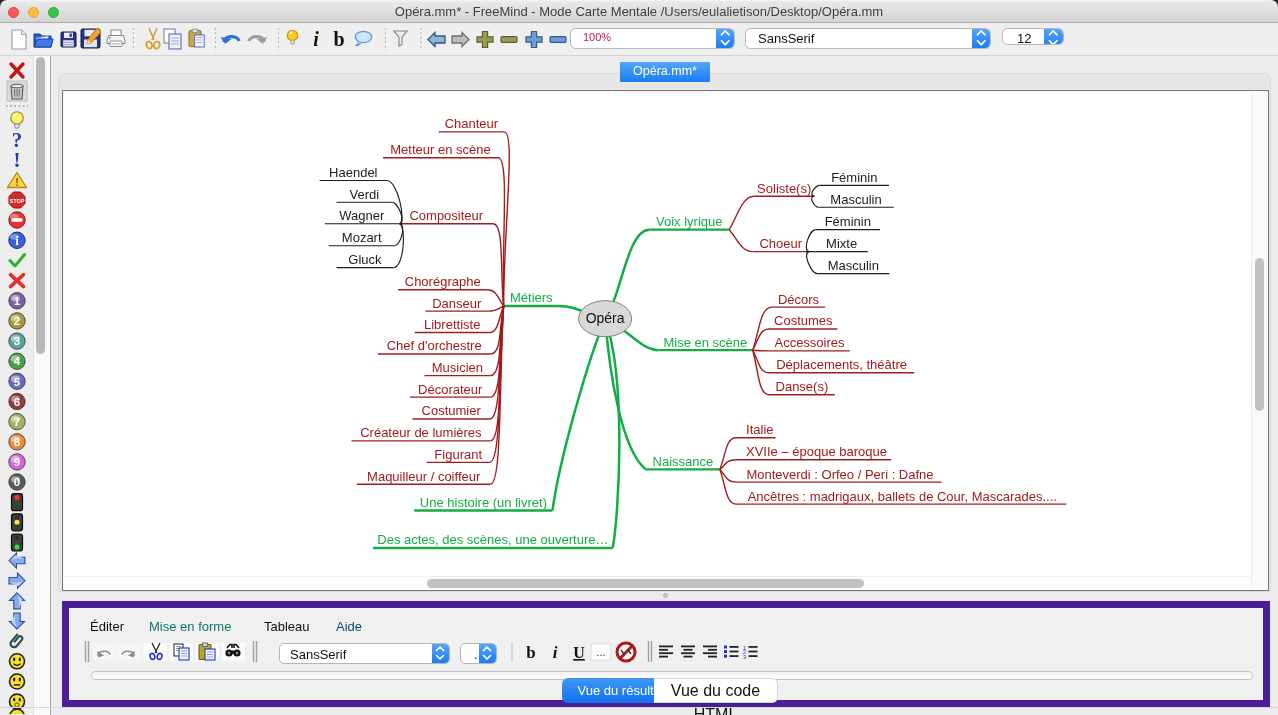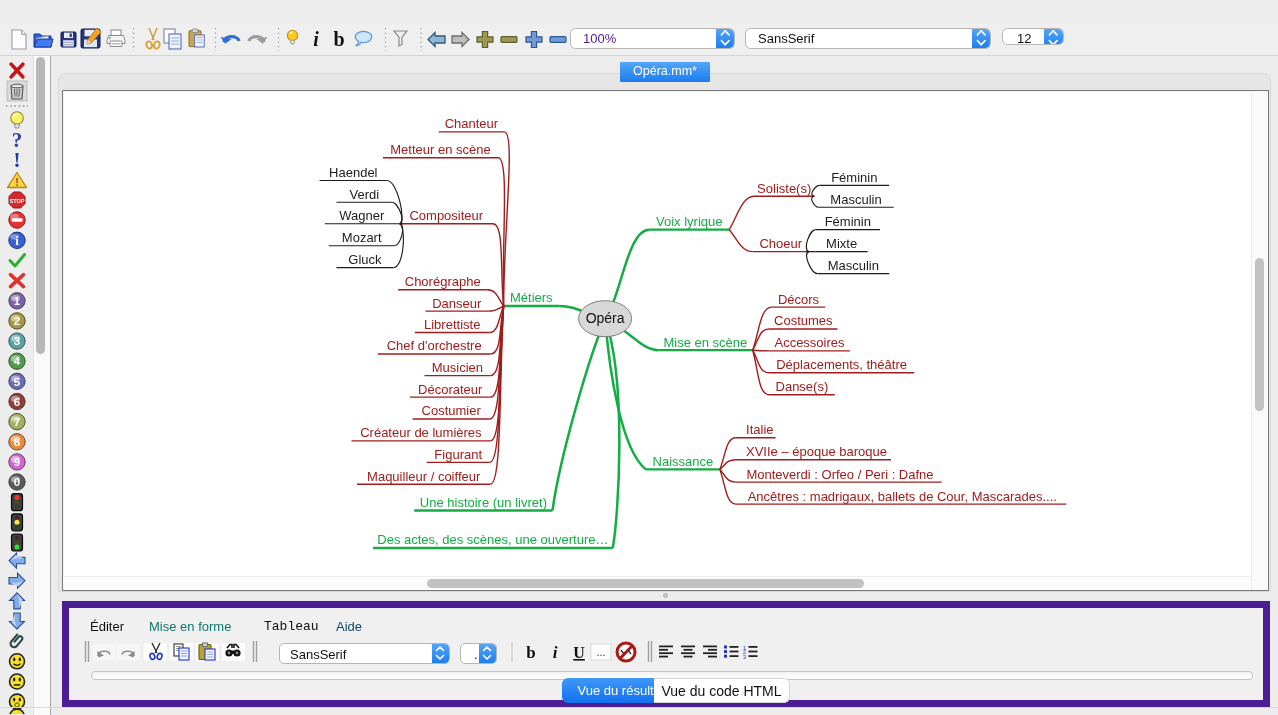--- a/index.html
+++ b/index.html
@@ -2,20 +2,33 @@
 <html><head><meta charset="utf-8">
 <style>
 html,body{margin:0;padding:0;width:1278px;height:715px;overflow:hidden;
 font-family:"Liberation Sans",sans-serif;background:#ececec;}
 *{box-sizing:border-box;}
 .abs{position:absolute;}
 </style></head>
 <body>
 <div class="abs" style="left:0;top:0;width:1278px;height:715px;">
 
+<div class="abs" style="left:0;top:0;width:1278px;height:23px;
+background:linear-gradient(#f6f6f6,#e9e9e9 8%,#d4d4d4 96%);border-bottom:1px solid #adadad;">
+  <div class="abs" style="left:7.8px;top:6.6px;width:11.6px;height:11.6px;border-radius:50%;background:#fc5b57;border:0.5px solid #e1403d;"></div>
+  <div class="abs" style="left:27.5px;top:6.6px;width:11.6px;height:11.6px;border-radius:50%;background:#fdbe41;border:0.5px solid #e0a633;"></div>
+  <div class="abs" style="left:47.6px;top:6.6px;width:11.6px;height:11.6px;border-radius:50%;background:#34c84a;border:0.5px solid #2aa83b;"></div>
+  <div class="abs" style="left:0;top:4px;width:1278px;text-align:center;font-size:13px;color:#3f3f3f;">Opéra.mm* - FreeMind - Mode Carte Mentale /Users/eulalietison/Desktop/Opéra.mm</div>
+  <svg class="abs" style="left:0;top:0;" width="7" height="7">
+        <path d="M0,0 L7,0 A7,7 0 0 0 0,7 Z" fill="#262626"></path>
+      </svg>
+  <svg class="abs" style="left:1271px;top:0;" width="7" height="7">
+        <path d="M7,0 L0,0 A7,7 0 0 1 7,7 Z" fill="#262626"></path>
+      </svg>
+</div>
 <div class="abs" style="left:0;top:24px;width:1278px;height:32px;background:#efefef;border-bottom:1px solid #d4d4d4;">
       <svg class="abs" style="left:0;top:0;" width="1278" height="31" viewBox="0 0 1278 31">
         <g transform="translate(12,6)">
           <path d="M0,0 L9.5,0 L14,4.5 L14,19 L0,19 Z" fill="#fdfdfd" stroke="#9a9ab0" stroke-width="1.1"></path>
           <path d="M9.5,0 L9.5,4.5 L14,4.5" fill="#e8e8f0" stroke="#9a9ab0" stroke-width="0.9"></path>
         </g>
 <g transform="translate(34,8)">
           <path d="M0,2 L6,2 L8,4 L17,4 L17,15 L0,15 Z" fill="#2a5bd7" stroke="#1a3a9a" stroke-width="1"></path>
           <path d="M2.5,6 L14,4 L15,10 L4,13 Z" fill="#f4f6ff" stroke="#8899cc" stroke-width="0.8"></path>
           <path d="M0,15 L3.5,7 L19,7 L17,15 Z" fill="#3f7af0" stroke="#1a3a9a" stroke-width="1"></path>
@@ -90,21 +103,21 @@
         </g>
 <g transform="translate(452,8)">
           <path d="M17,7.5 L10,0.5 L10,4 L0,4 L0,11 L10,11 L10,14.5 Z" fill="#bdbdbd" stroke="#6e6e6e" stroke-width="1.3"></path>
         </g>
 <path d="M482.4,7.5 h5.2 v5.4 h5.4 v5.2 h-5.4 v5.4 h-5.2 v-5.4 h-5.4 v-5.2 h5.4 Z" fill="#9a9a52" stroke="#5e5e2e" stroke-width="1.2"></path>
 <rect x="501" y="12.7" width="16" height="5.6" rx="1" fill="#9a9a52" stroke="#5e5e2e" stroke-width="1.2"></rect>
 <path d="M531.4,7.5 h5.2 v5.4 h5.4 v5.2 h-5.4 v5.4 h-5.2 v-5.4 h-5.4 v-5.2 h5.4 Z" fill="#6f9bd8" stroke="#2f5a8e" stroke-width="1.2"></path>
 <rect x="550" y="12.7" width="16" height="5.6" rx="1" fill="#6f9bd8" stroke="#2f5a8e" stroke-width="1.2"></rect>
       </svg>
   <div class="abs" style="left:570px;top:4px;width:165px;height:20.5px;background:#fff;border:1px solid #b6b6b6;border-radius:5.5px;overflow:hidden;">
-    <div class="abs" style="left:12px;top:2.25px;font-size:13px;color:#4c1d95;">100%</div>
+    <div class="abs" style="left:12px;top:2.25px;font-size:11px;color:#be185d;">100%</div>
     <div class="abs" style="right:0;top:0;width:18.5px;height:18.5px;background:linear-gradient(#55a4f8,#1a7ef1);border-radius:0 4.5px 4.5px 0;">
       <svg width="18.5" height="18.5" viewBox="0 0 18.5 18.5">
             <path d="M5.5,5.75 L9.2,1.75 L12.9,5.75" stroke="#fff" stroke-width="1.8" fill="none" stroke-linecap="round" stroke-linejoin="round"></path>
             <path d="M5.5,11.75 L9.2,15.75 L12.9,11.75" stroke="#fff" stroke-width="1.8" fill="none" stroke-linecap="round" stroke-linejoin="round"></path>
           </svg>
     </div>
   </div>
   <div class="abs" style="left:745px;top:4px;width:246px;height:20.5px;background:#fff;border:1px solid #b6b6b6;border-radius:5.5px;overflow:hidden;">
     <div class="abs" style="left:12px;top:2.25px;font-size:13px;color:#111;">SansSerif</div>
     <div class="abs" style="right:0;top:0;width:18.5px;height:18.5px;background:linear-gradient(#55a4f8,#1a7ef1);border-radius:0 4.5px 4.5px 0;">
@@ -373,21 +386,21 @@
   </div>
   <div class="abs" style="left:0;top:485.5px;width:1188px;height:13.5px;background:#fcfcfc;border-top:1px solid #f0f0f0;">
     <div class="abs" style="left:364px;top:2px;width:437px;height:9px;background:#c2c2c2;border-radius:5px;"></div>
   </div>
 </div>
 <div class="abs" style="left:663px;top:593px;width:5px;height:5px;border-radius:50%;background:#c9c9c9;border:1px solid #b0b0b0;"></div>
 
 <div class="abs" style="left:62px;top:601px;width:1208px;height:106px;background:#f0f0f0;border:7px solid #4c1d95;">
   <div class="abs" style="left:21px;top:11px;font-size:13px;color:#111;">Éditer</div>
   <div class="abs" style="left:80px;top:11px;font-size:13px;color:#0f766e;">Mise en forme</div>
-  <div class="abs" style="left:195px;top:11px;font-size:13px;color:#111;font-family:Liberation Mono, monospace;">Tableau</div>
+  <div class="abs" style="left:195px;top:11px;font-size:13px;color:#111;">Tableau</div>
   <div class="abs" style="left:267px;top:11px;font-size:13px;color:#0c4a6e;">Aide</div>
   <svg class="abs" style="left:0;top:30px;" width="780" height="32" viewBox="62 632 780 32">
         <line x1="78.5" y1="635" x2="78.5" y2="656" stroke="#9f9f9f" stroke-width="1.4"></line>
 <line x1="81.5" y1="635" x2="81.5" y2="656" stroke="#9f9f9f" stroke-width="1.4"></line>
 <line x1="246.5" y1="635" x2="246.5" y2="656" stroke="#9f9f9f" stroke-width="1.4"></line>
 <line x1="249.5" y1="635" x2="249.5" y2="656" stroke="#9f9f9f" stroke-width="1.4"></line>
 <rect x="86" y="638" width="23" height="16" fill="#f6f6f6"></rect>
 <rect x="110" y="638" width="23" height="16" fill="#f6f6f6"></rect>
 <g transform="translate(90,641)">
           <path d="M1,9 C1,3 12,3 13,7.5" stroke="#8a8a8a" stroke-width="1.6" fill="none"></path>
@@ -479,14 +492,14 @@
     <div class="abs" style="right:0;top:0;width:17px;height:19px;background:linear-gradient(#55a4f8,#1a7ef1);border-radius:0 4px 4px 0;">
       <svg width="17" height="19" viewBox="0 0 17 19">
             <path d="M4.5,6.5 L8,3.0 L11.5,6.5" stroke="#fff" stroke-width="1.7" fill="none" stroke-linecap="round" stroke-linejoin="round"></path>
             <path d="M4.5,11.5 L8,15.0 L11.5,11.5" stroke="#fff" stroke-width="1.7" fill="none" stroke-linecap="round" stroke-linejoin="round"></path>
           </svg>
     </div>
   </div>
   <div class="abs" style="left:22px;top:63px;width:1162px;height:9px;background:linear-gradient(#f2f2f2,#fdfdfd);border:1px solid #c4c4c4;border-radius:4px;"></div>
 </div>
 <div class="abs" style="left:540px;top:677.5px;width:118px;height:25px;background:linear-gradient(#3f97f7,#1272ee);border-radius:6px 0 0 6px;color:#fff;font-size:13px;text-align:center;line-height:25px;margin-left:22px;">Vue du résultat</div>
-<div class="abs" style="left:654px;top:677.5px;width:136px;height:25px;background:#fff;border:1px solid #d5d5d5;border-left:none;border-radius:0 6px 6px 0;color:#111;font-size:14px;text-align:center;line-height:24px;">Vue du code HTML</div>
+<div class="abs" style="left:654px;top:677.5px;width:124px;height:25px;background:#fff;border:1px solid #d5d5d5;border-left:none;border-radius:0 6px 6px 0;color:#111;font-size:16px;text-align:center;line-height:24px;">Vue du code HTML</div>
 <div class="abs" style="left:0;top:707px;width:1278px;height:1px;background:#d8d8d8;"></div>
 </div>
 </body></html>

